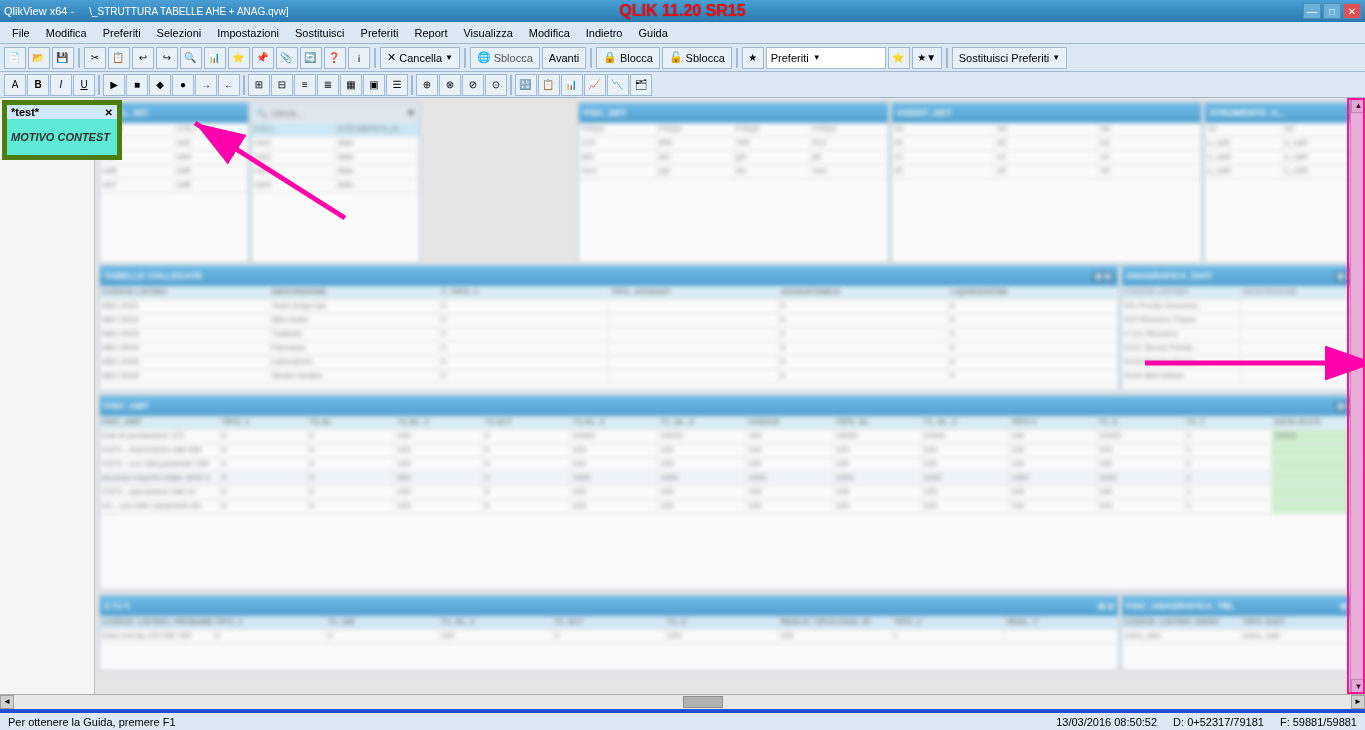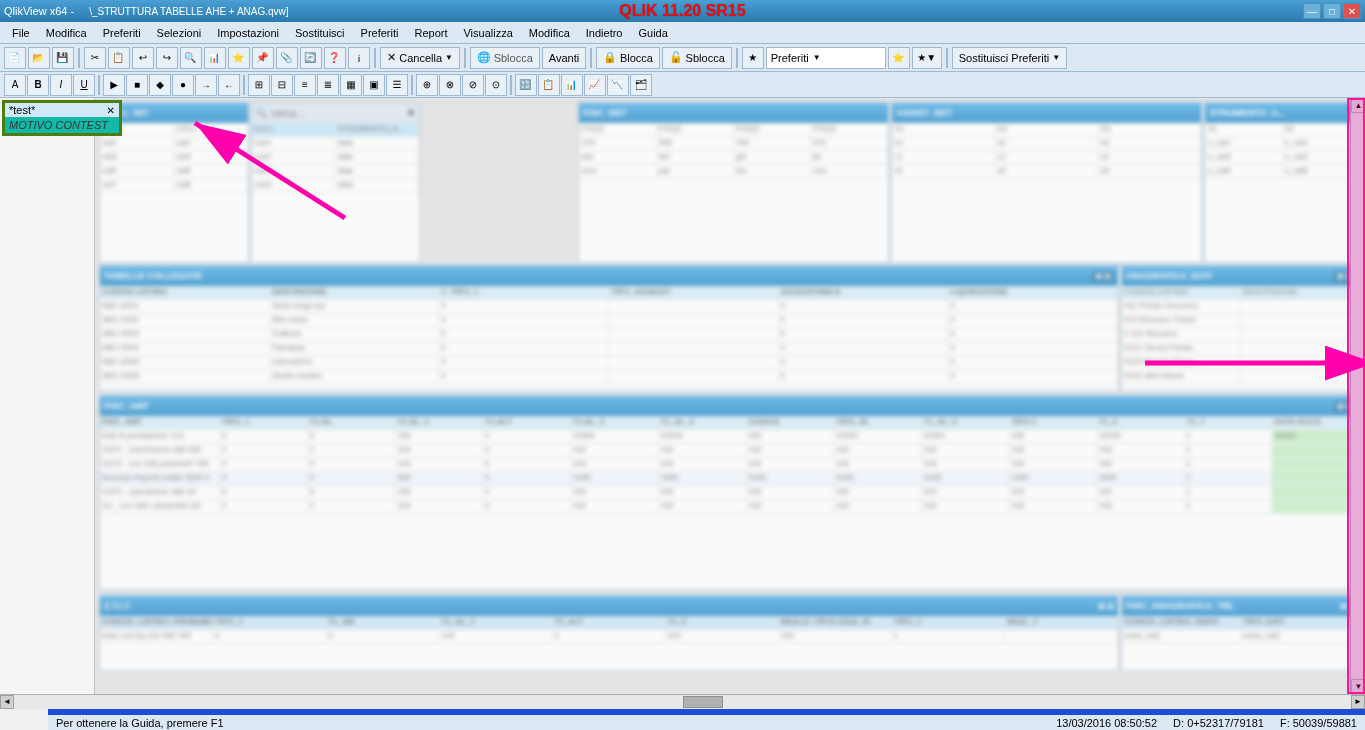--- a/index.html
+++ b/index.html
@@ -117,34 +117,35 @@
       border-right: 1px solid #c0c0c0;
       position: relative;
     }
 
     
     #selection-box {
       position: absolute;
       top: 2px;
       left: 2px;
       width: 120px;
-      background: #14b8a6;
-      border: 3px solid #4d7c0f;
+      background: #5eead4;
+      border: 5px solid #4d7c0f;
       z-index: 10;
       font-size: 11px;
+      font-weight: bold;
     }
     #selection-box .sel-header {
       background: #d0e8f8;
       padding: 1px 4px;
       display: flex;
       align-items: center;
       justify-content: space-between;
     }
     #selection-box .sel-content {
-      padding: 2px 4px;
+      padding: 12px 4px;
       font-style: italic;
       color: #333;
     }
 
     
     #content {
       flex: 1;
       overflow: auto;
       position: relative;
       background: #e8e8e8;
@@ -154,27 +155,26 @@
     .arrow-svg {
       position: absolute;
       z-index: 100;
       pointer-events: none;
     }
 
     
     #statusbar {
       height: 22px;
       background: #dce9f5;
-      border-top: 7px solid #1d4ed8;
+      border-top: 5px solid #1d4ed8;
       display: flex;
       align-items: center;
       padding: 0 8px;
       font-size: 11px;
       justify-content: space-between;
-      margin-left: 48px;
     }
 
     
     #hscroll {
       height: 14px;
       background: #e0e0e0;
       border-top: 1px solid #b0b0b0;
       display: flex;
       align-items: center;
     }
@@ -929,15 +929,15 @@
     <div class="hscroll-thumb"></div>
   </div>
   <div class="hscroll-btn">►</div>
 </div>
 
 <div id="statusbar">
   <span>Per ottenere la Guida, premere F1</span>
   <div style="display:flex; gap:16px;">
     <span>13/03/2016 08:50:52</span>
     <span>D: 0+52317/79181</span>
-    <span>F: 50039/59881</span>
+    <span>F: 59881/59881</span>
   </div>
 </div>
 
 </body></html>

